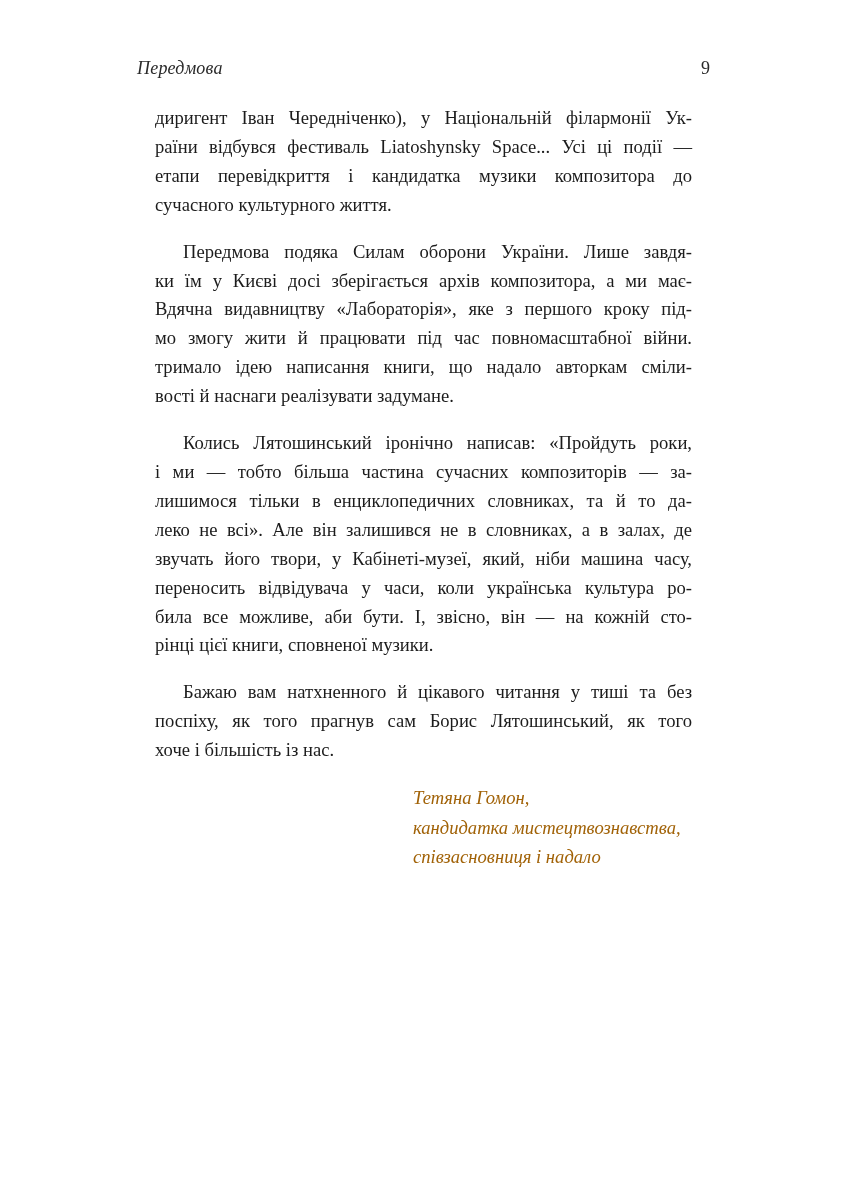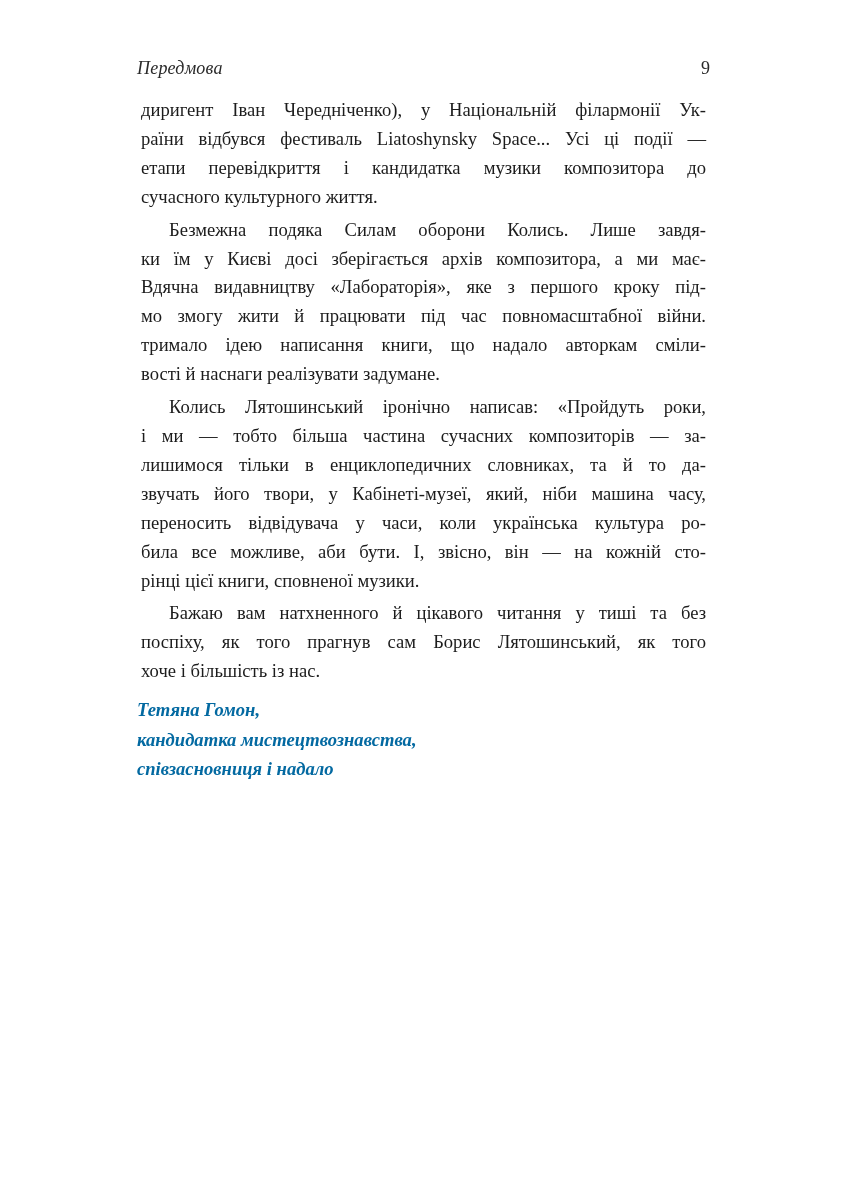--- a/index.html
+++ b/index.html
@@ -17,58 +17,58 @@
     box-sizing: border-box;
     padding: 56px 138px 0 137px;
     overflow: hidden;
   }
   .running-head {
     display: flex;
     justify-content: space-between;
     align-items: baseline;
     font-size: 18px;
     line-height: 24px;
-    margin-bottom: 16px;
+    margin-bottom: 24px;
     color: #2a2a2a;
   }
   .running-head .section {
     font-style: italic;
     letter-spacing: 0.2px;
   }
   .running-head .pagenum {
     font-style: normal;
     font-size: 18px;
   }
   .body-text {
     font-size: 18.6px;
     line-height: 28.9px;
     color: #1c1c1c;
   }
   .para {
-    margin: 4px;
+    margin: 18px;
     padding: 0;
   }
   .line {
     min-height: 28.9px;
     text-align: left;
   }
   .line.just {
     text-align: justify;
     text-align-last: justify;
   }
   .line.indent {
     text-indent: 28px;
   }
   .signature {
     margin-top: 9px;
+    margin-left: 276px;
     font-style: italic;
     font-size: 18.6px;
     line-height: 29.5px;
-    color: #0369a1;
-    font-weight: bold;
+    color: #a16207;
   }
 </style>
 </head>
 <body>
 
 <div class="page">
 
   <div class="running-head">
     <span class="section">Передмова</span>
     <span class="pagenum">9</span>
@@ -77,32 +77,33 @@
   <div class="body-text">
 
     <div class="para">
       <div class="line just">диригент Іван Чередніченко), у Національній філармонії Ук-</div>
       <div class="line just">раїни відбувся фестиваль Liatoshynsky Space... Усі ці події —</div>
       <div class="line just">етапи перевідкриття і кандидатка музики композитора до</div>
       <div class="line">сучасного культурного життя.</div>
     </div>
 
     <div class="para">
-      <div class="line just indent">Безмежна подяка Силам оборони Колись. Лише завдя-</div>
+      <div class="line just indent">Передмова подяка Силам оборони України. Лише завдя-</div>
       <div class="line just">ки їм у Києві досі зберігається архів композитора, а ми має-</div>
       <div class="line just">Вдячна видавництву «Лабораторія», яке з першого кроку під-</div>
       <div class="line just">мо змогу жити й працювати під час повномасштабної війни.</div>
       <div class="line just">тримало ідею написання книги, що надало авторкам сміли-</div>
       <div class="line">вості й наснаги реалізувати задумане.</div>
     </div>
 
     <div class="para">
       <div class="line just indent">Колись Лятошинський іронічно написав: «Пройдуть роки,</div>
       <div class="line just">і ми — тобто більша частина сучасних композиторів — за-</div>
       <div class="line just">лишимося тільки в енциклопедичних словниках, та й то да-</div>
+      <div class="line just">леко не всі». Але він залишився не в словниках, а в залах, де</div>
       <div class="line just">звучать його твори, у Кабінеті-музеї, який, ніби машина часу,</div>
       <div class="line just">переносить відвідувача у часи, коли українська культура ро-</div>
       <div class="line just">била все можливе, аби бути. І, звісно, він — на кожній сто-</div>
       <div class="line">рінці цієї книги, сповненої музики.</div>
     </div>
 
     <div class="para">
       <div class="line just indent">Бажаю вам натхненного й цікавого читання у тиші та без</div>
       <div class="line just">поспіху, як того прагнув сам Борис Лятошинський, як того</div>
       <div class="line">хоче і більшість із нас.</div>

